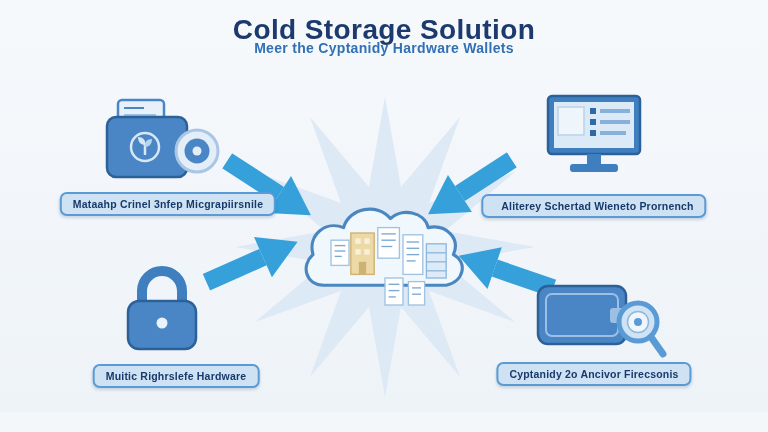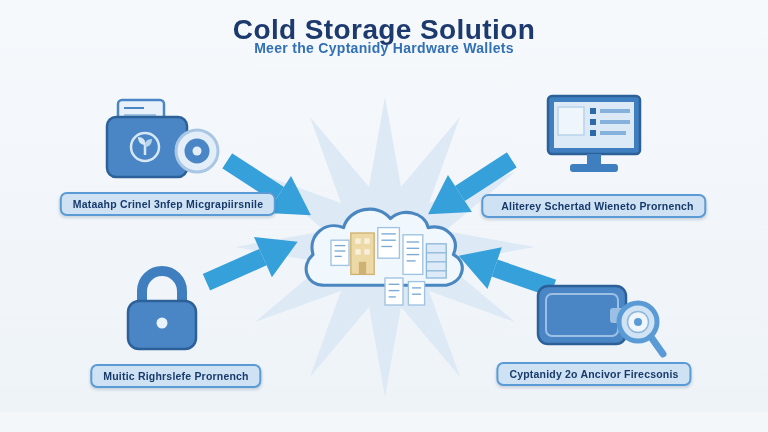--- a/index.html
+++ b/index.html
@@ -166,16 +166,16 @@
     <g>
       <circle cx="106" cy="50" r="19" fill="#cfe3f5" stroke="#5b9bd5" stroke-width="5"></circle>
       <circle cx="106" cy="50" r="10.5" fill="#eef5fb" stroke="#8fb8dc" stroke-width="1.5"></circle>
       <circle cx="106" cy="50" r="4" fill="#5b9bd5"></circle>
       <line x1="119" y1="65" x2="131" y2="82" stroke="#5b9bd5" stroke-width="7" stroke-linecap="round"></line>
     </g>
   </svg>
 
   <div class="pill" style="left:168px;top:192px;">Mataahp Crinel 3nfep Micgrapiirsnile</div>
   <div class="pill" style="left:594px;top:194px;padding-left:18px;">Aliterey Schertad Wieneto Prornench</div>
-  <div class="pill" style="left:176px;top:364px;">Muitic Righrslefe Prornench</div>
+  <div class="pill" style="left:176px;top:364px;">Muitic Righrslefe Hardware</div>
   <div class="pill" style="left:594px;top:362px;">Cyptanidy 2o Ancivor Firecsonis</div>
 
 </div>
 
 </body></html>

